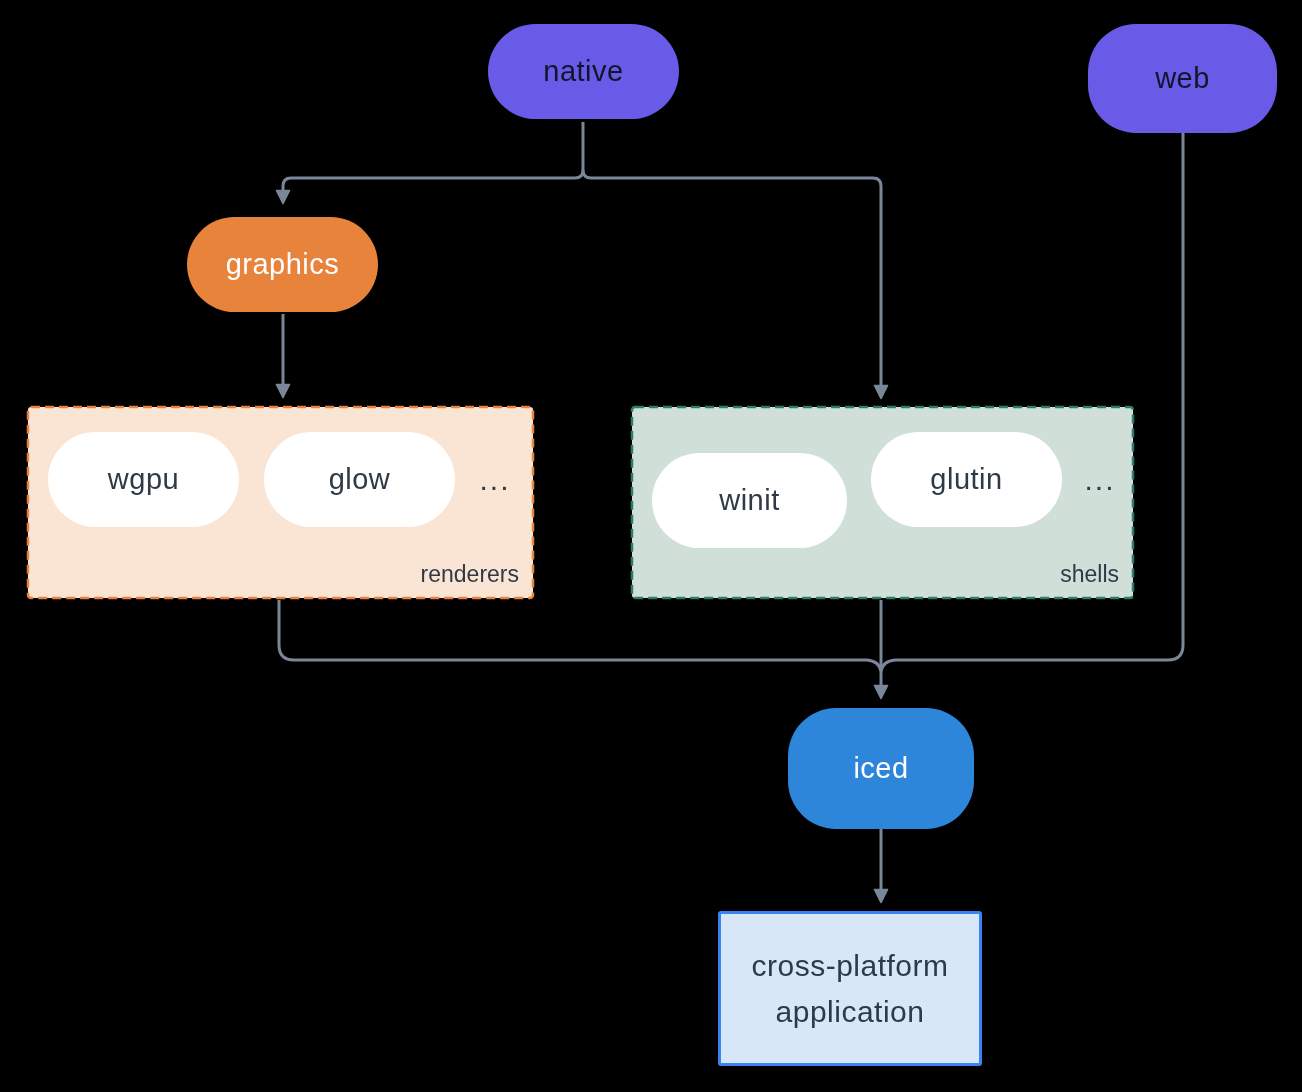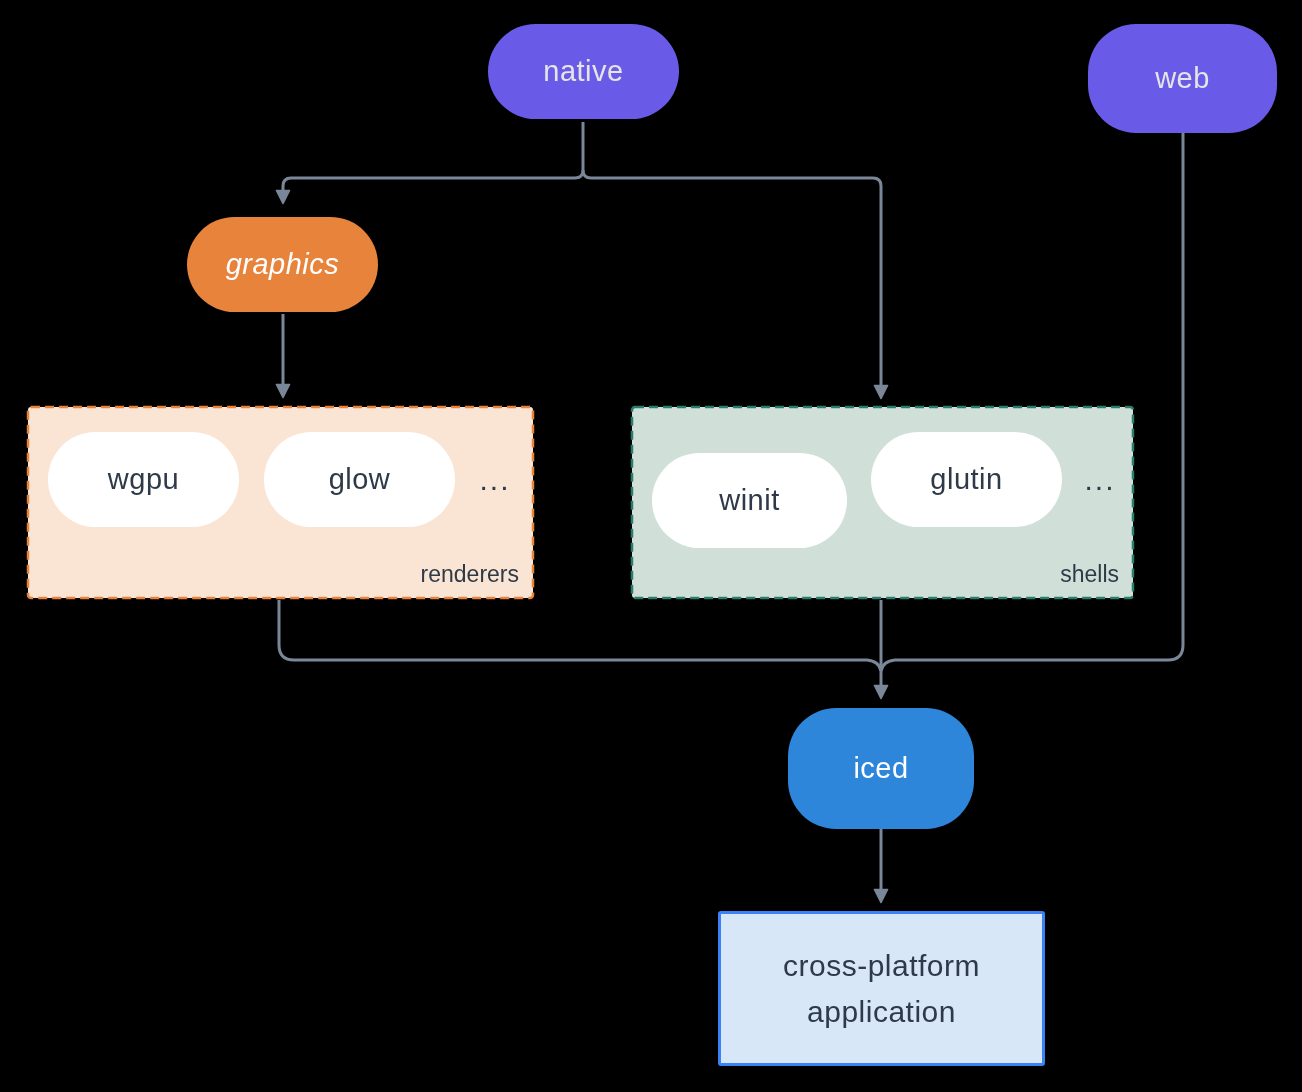--- a/index.html
+++ b/index.html
@@ -18,22 +18,22 @@
   }
   .pill {
     position: absolute;
     display: flex;
     align-items: center;
     justify-content: center;
     border-radius: 48px;
     font-size: 29px;
     letter-spacing: 0.5px;
   }
-  .pill.purple { background: var(--purple, #695AE8); color: #e5e5e5; }
-  .pill.orange { background: var(--orange, #E8833C); color: #fff; font-style: italic; }
+  .pill.purple { background: var(--purple, #695AE8); color: #0f172a; }
+  .pill.orange { background: var(--orange, #E8833C); color: #fff; }
   .pill.blue   { background: var(--blue, #2E86DB); color: #fff; }
   .pill.white  { background: var(--white-pill, #FFFFFF); color: var(--dark-text, #2E3A47); }
 
   .group {
     position: absolute;
   }
   .group .ellipsis {
     position: absolute;
     display: flex;
     align-items: center;
@@ -45,21 +45,21 @@
   .group .group-label {
     position: absolute;
     right: 14px;
     bottom: 10px;
     font-size: 23px;
     color: var(--dark-text, #2E3A47);
   }
   .app-box {
     position: absolute;
     left: 718px; top: 911px;
-    width: 327px; height: 155px;
+    width: 264px; height: 155px;
     box-sizing: border-box;
     background: var(--app-fill, #D7E7F8);
     border: 3px solid var(--app-border, #3B82F6);
     border-radius: 3px;
     display: flex;
     flex-direction: column;
     align-items: center;
     justify-content: center;
     color: var(--dark-text, #2E3A47);
     font-size: 30px;

